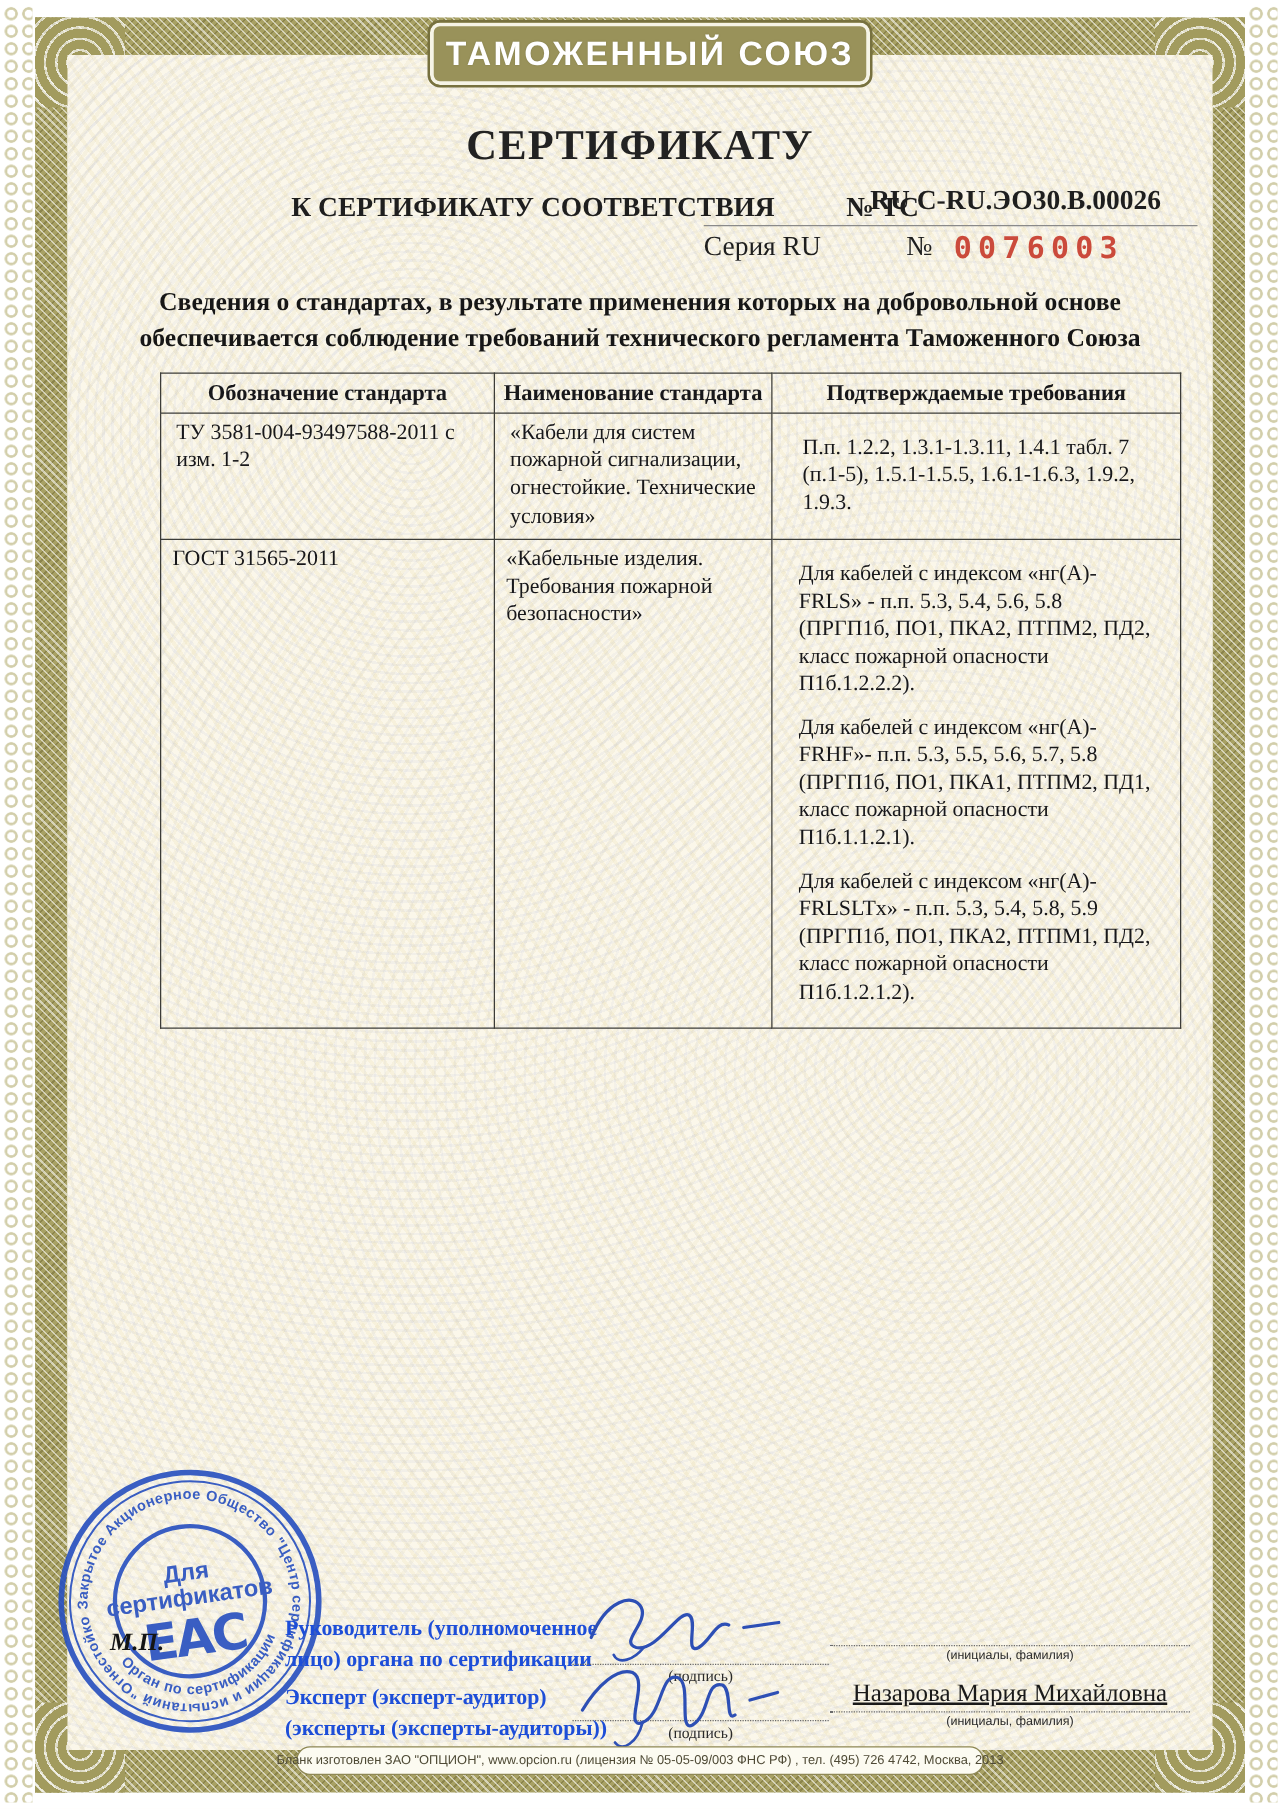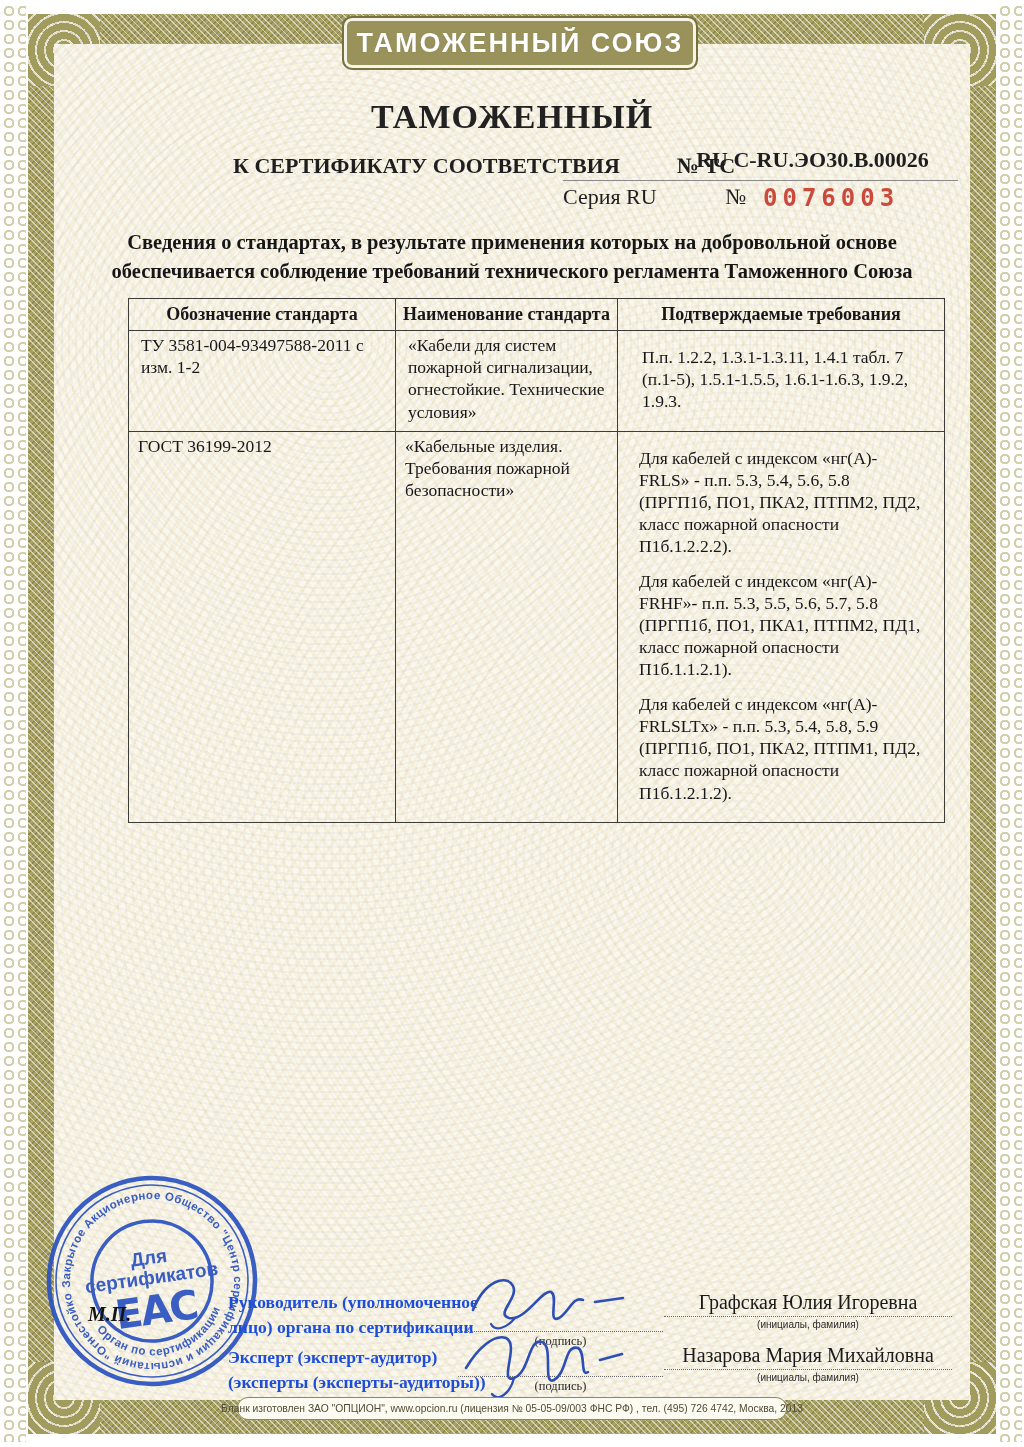--- a/index.html
+++ b/index.html
@@ -82,21 +82,21 @@
   
   .sig-label { position:absolute; font-weight:bold; font-size:17.5px; line-height:1.4; color:#1d4ed8; width:262px; }
   .sig-label.l1 { left:228px; top:1290px; }
   .sig-label.l2 { left:228px; top:1345px; }
   .sig-line { position:absolute; border-bottom:1.6px dotted #6b6b6b; width:205px; left:458px; }
   .sig-line.s1 { top:1315px; height:17px; }
   .sig-line.s2 { top:1360px; height:17px; }
   .sig-caption { position:absolute; left:458px; width:205px; text-align:center; font-size:12.5px; color:#2a2a2a; }
   .sig-caption.c1 { top:1334px; } .sig-caption.c2 { top:1379px; }
   .person-name { position:absolute; left:668px; width:280px; text-align:center; font-size:20px; color:#1a1a1a; white-space:nowrap; }
-  .person-name.n1 { top:1291px; } .person-name.n2 { top:1344px; }
+  .person-name.n1 { top:1291px; } .person-name.n2 { top:1344px;text-decoration:underline; }
   .name-line { position:absolute; left:664px; width:288px; border-bottom:1.6px dotted #6b6b6b; }
   .name-line.nl1 { top:1316px; } .name-line.nl2 { top:1369px; }
   .name-caption { position:absolute; left:664px; width:288px; text-align:center; font-family:"Liberation Sans", sans-serif; font-size:10px; color:#2a2a2a; }
   .name-caption.nc1 { top:1319px; } .name-caption.nc2 { top:1372px; }
 
   .autograph { position:absolute; pointer-events:none; }
   .autograph.a1 { left:455px; top:1262px; }
   .autograph.a2 { left:450px; top:1308px; }
 
   
@@ -121,21 +121,21 @@
   <div class="corner tr"></div>
   <div class="corner bl"></div>
   <div class="corner br"></div>
 
   <div class="parchment"></div>
 
   <div class="banner">
     <span>ТАМОЖЕННЫЙ СОЮЗ</span>
   </div>
 
-  <div class="title">ТАМОЖЕННЫЙ</div>
+  <div class="title">СЕРТИФИКАТУ</div>
 
   <div class="certline">
     <span class="lbl">К СЕРТИФИКАТУ СООТВЕТСТВИЯ</span>
     <span class="tc">№ ТС</span>
     <span class="num">RU C-RU.ЭО30.В.00026</span>
     <span class="rule"></span>
   </div>
 
   <div class="seriesline">
     <span class="series">Серия RU</span>
@@ -158,21 +158,21 @@
       <th>Подтверждаемые требования</th>
     </tr>
     <tr class="r1">
       <td>ТУ 3581-004-93497588-2011 с изм. 1-2</td>
       <td>«Кабели для систем пожарной сигнализации, огнестойкие. Технические условия»</td>
       <td class="req">
         <p>П.п. 1.2.2, 1.3.1-1.3.11, 1.4.1 табл. 7 (п.1-5), 1.5.1-1.5.5, 1.6.1-1.6.3, 1.9.2, 1.9.3.</p>
       </td>
     </tr>
     <tr>
-      <td>ГОСТ 36199-2012</td>
+      <td>ГОСТ 31565-2011</td>
       <td>«Кабельные изделия. Требования пожарной безопасности»</td>
       <td class="req">
         <p>Для кабелей с индексом «нг(А)-FRLS» - п.п. 5.3, 5.4, 5.6, 5.8 (ПРГП1б, ПО1, ПКА2, ПТПМ2, ПД2, класс пожарной опасности П1б.1.2.2.2).</p>
         <p>Для кабелей с индексом «нг(А)-FRHF»- п.п. 5.3, 5.5, 5.6, 5.7, 5.8 (ПРГП1б, ПО1, ПКА1, ПТПМ2, ПД1, класс пожарной опасности П1б.1.1.2.1).</p>
         <p>Для кабелей с индексом «нг(А)-FRLSLTx» - п.п. 5.3, 5.4, 5.8, 5.9 (ПРГП1б, ПО1, ПКА2, ПТПМ1, ПД2, класс пожарной опасности П1б.1.2.1.2).</p>
       </td>
     </tr>
   </tbody>
     </table>
 
@@ -195,21 +195,20 @@
     <text x="109" y="92" text-anchor="middle" font-family="Liberation Sans, sans-serif" font-size="19" font-weight="bold" fill="#2a52c0">Для</text>
     <text x="109" y="112" text-anchor="middle" font-family="Liberation Sans, sans-serif" font-size="19" font-weight="bold" fill="#2a52c0">сертификатов</text>
     <text x="109" y="152" text-anchor="middle" font-family="DejaVu Sans, sans-serif" font-size="40" font-weight="900" fill="#2a52c0" letter-spacing="-2">ЕАС</text>
   </svg>
 
   <div class="mp">М.П.</div>
 
   <div class="sig-label l1">Руководитель (уполномоченное лицо) органа по сертификации</div>
   <div class="sig-line s1"></div>
   <div class="sig-caption c1">(подпись)</div>
-  <div class="person-name n1">Графская Юлия Игоревна</div>
   <div class="name-line nl1"></div>
   <div class="name-caption nc1">(инициалы, фамилия)</div>
 
   <div class="sig-label l2">Эксперт (эксперт-аудитор) (эксперты (эксперты-аудиторы))</div>
   <div class="sig-line s2"></div>
   <div class="sig-caption c2">(подпись)</div>
   <div class="person-name n2">Назарова Мария Михайловна</div>
   <div class="name-line nl2"></div>
   <div class="name-caption nc2">(инициалы, фамилия)</div>
 

